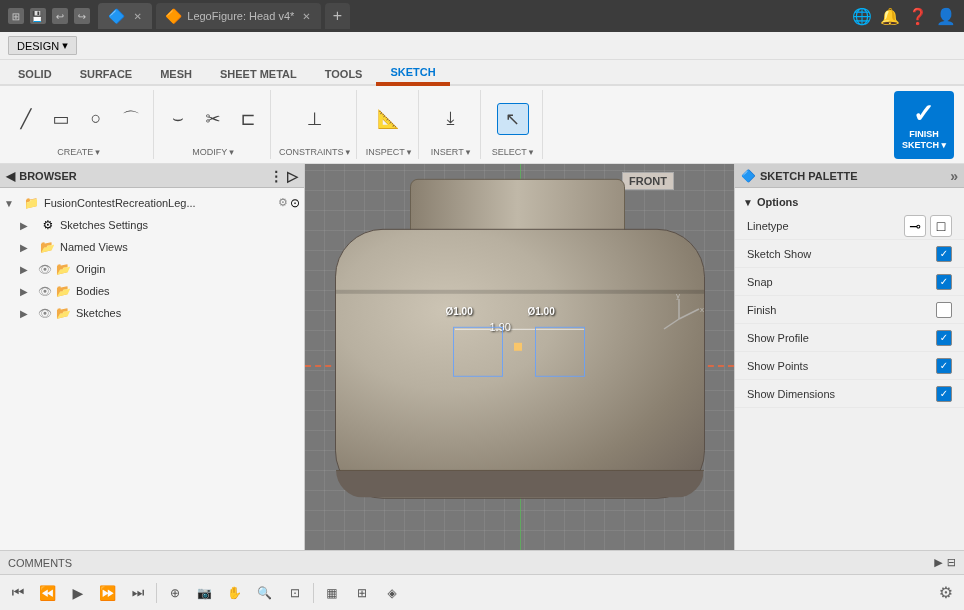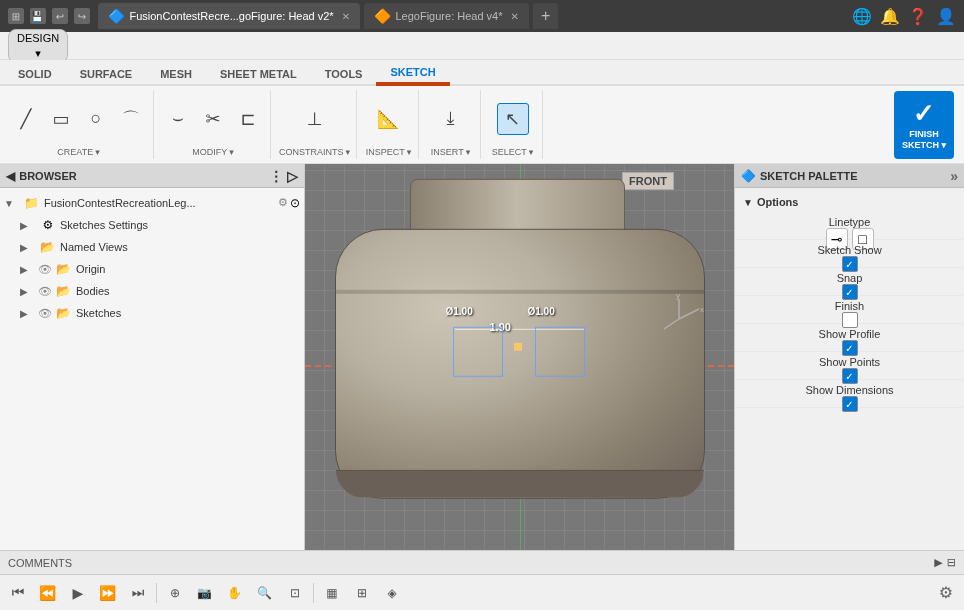--- a/index.html
+++ b/index.html
@@ -13,21 +13,21 @@
     .title-icon { width: 16px; height: 16px; background: #666; border-radius: 2px; display: flex; align-items: center; justify-content: center; color: #ccc; font-size: 10px; }
     .tabs-area { display: flex; gap: 4px; flex: 1; }
     .tab { display: flex; align-items: center; gap: 4px; padding: 4px 10px; border-radius: 4px 4px 0 0; font-size: 11px; cursor: pointer; }
     .tab.active { background: #525252; color: #fff; }
     .tab.inactive { background: #484848; color: #bbb; }
     .tab-close { font-size: 10px; color: #aaa; margin-left: 4px; }
     .title-bar-right { display: flex; gap: 8px; align-items: center; color: #aaa; font-size: 16px; }
 
     
     .design-bar { background: #f0f0f0; display: flex; align-items: center; height: 28px; padding: 0 8px; border-bottom: 1px solid #ddd; gap: 4px; }
-    .design-btn { background: #e0e0e0; border: 1px solid #bbb; border-radius: 8px; padding: 2px 8px; font-size: 11px; cursor: pointer; display: flex; align-items: center; gap: 3px; flex-direction: column; }
+    .design-btn { background: #e0e0e0; border: 1px solid #bbb; border-radius: 1px; padding: 2px 8px; font-size: 11px; cursor: pointer; display: flex; align-items: center; gap: 3px; }
 
     
     .tab-bar { display: flex; align-items: flex-end; background: #f0f0f0; height: 26px; padding: 0 4px; border-bottom: 2px solid #ddd; }
     .toolbar-tab { padding: 4px 14px; font-size: 11px; font-weight: bold; color: #555; cursor: pointer; border-bottom: 2px solid transparent; margin-bottom: -2px; }
     .toolbar-tab.active { color: #0078d4; border-bottom: 4px solid #c2410c; }
 
     
     .ribbon { display: flex; align-items: stretch; background: #f5f5f5; border-bottom: 1px solid #ddd; height: 78px; padding: 4px 4px; gap: 2px; }
     .ribbon-group { display: flex; flex-direction: column; align-items: center; border-right: 1px solid #ddd; padding: 2px 6px; min-width: 60px; }
     .ribbon-group-items { display: flex; gap: 3px; flex: 1; align-items: center; }
@@ -58,21 +58,21 @@
 
     .front-label { position: absolute; top: 8px; right: 60px; background: #d0c8c0; border: 1px solid #aaa; padding: 2px 6px; font-size: 11px; font-weight: bold; color: #444; }
 
     
     .right-panel { width: 230px; background: #f0f0f0; border-left: 1px solid #ccc; display: flex; flex-direction: column; }
     .panel-header { display: flex; align-items: center; background: #d0d0d0; height: 24px; padding: 0 6px; font-size: 11px; font-weight: bold; color: #333; border-bottom: 1px solid #bbb; }
     .panel-expand { margin-left: auto; font-size: 14px; color: #666; }
     .panel-section { padding: 4px 0; }
     .panel-section-header { display: flex; align-items: center; padding: 4px 8px; font-size: 11px; font-weight: bold; color: #333; cursor: pointer; }
     .panel-section-arrow { font-size: 10px; margin-right: 4px; }
-    .panel-row { display: flex; align-items: center; padding: 4px 12px; height: 28px; border-bottom: 1px solid #e8e8e8; flex-direction: column; }
+    .panel-row { display: flex; align-items: center; padding: 4px 12px; height: 28px; border-bottom: 1px solid #e8e8e8; }
     .panel-row-label { font-size: 11px; color: #333; flex: 1; }
     .panel-row-control { display: flex; gap: 4px; align-items: center; }
     .icon-btn { width: 22px; height: 22px; border: 1px solid #bbb; background: white; border-radius: 3px; display: flex; align-items: center; justify-content: center; font-size: 12px; cursor: pointer; }
     .checkbox { width: 16px; height: 16px; border: 1px solid #888; background: #0078d4; border-radius: 2px; display: flex; align-items: center; justify-content: center; color: white; font-size: 10px; cursor: pointer; }
     .checkbox.unchecked { background: white; color: transparent; }
     .finish-btn { margin: 8px auto; display: block; background: #e8e8e8; border: 1px solid #bbb; border-radius: 3px; padding: 4px 20px; font-size: 12px; cursor: pointer; }
 
     
     .bottom-bar { height: 24px; background: #e8e8e8; border-top: 1px solid #ccc; display: flex; align-items: center; padding: 0 8px; gap: 4px; font-size: 11px; color: #555; }
     .bottom-toolbar { height: 36px; background: #f0f0f0; border-top: 1px solid #ccc; display: flex; align-items: center; padding: 0 4px; gap: 2px; }
@@ -93,21 +93,20 @@
   <div class="title-bar">
     <div class="title-bar-icons">
       <div class="title-icon">⊞</div>
       <div class="title-icon">💾</div>
       <div class="title-icon">↩</div>
       <div class="title-icon">↪</div>
     </div>
     <div class="tabs-area">
       <div class="tab active">
         <span style="font-size:14px;">🔷</span>
-        <span>FusionContestRecre...goFigure: Head v2*</span>
         <span class="tab-close">✕</span>
       </div>
       <div class="tab inactive">
         <span style="font-size:14px;">🔶</span>
         <span>LegoFigure: Head v4*</span>
         <span class="tab-close">✕</span>
       </div>
       <div class="tab inactive" style="font-size:16px; padding: 4px 8px;">+</div>
     </div>
     <div class="title-bar-right">
@@ -281,21 +280,21 @@
           <div style="position:absolute; top:0; left:75px; width:215px; height:62px; background: linear-gradient(to right, #8a8070, #c0b8a8, #9a9080); border-radius:8px 8px 0 0; border:1px solid #6a6050;"></div>
 
           <div style="position:absolute; top:50px; left:0; width:370px; height:270px; background: radial-gradient(ellipse at 30% 30%, #ccc4b4 0%, #b8b0a0 30%, #8a8070 70%, #6a6058 100%); border-radius:48px; border:1px solid #5a5048;">
 
             <div style="position:absolute; bottom:0; left:0; right:0; height:28px; background: #6a6058; border-radius: 0 0 48px 48px; border-top: 1px solid #5a4e40;"></div>
 
             <div style="position:absolute; top:60px; left:0; right:0; height:4px; background: rgba(0,0,0,0.15);"></div>
           </div>
 
           <div style="position:absolute; top:150px; left:120px; width:130px; height:1px; background: rgba(255,255,255,0.7);"></div>
-          <div style="position:absolute; top:142px; left:155px; color:white; font-size:11px; font-weight:bold; text-shadow: 1px 1px 2px rgba(0,0,0,0.8);">1.90</div>
+          <div style="position:absolute; top:142px; left:155px; color:white; font-size:11px; font-weight:normal; text-shadow: 1px 1px 2px rgba(0,0,0,0.8);">1.90</div>
 
           <div style="position:absolute; top:148px; left:118px; width:50px; height:50px; border:1.5px solid rgba(100,160,255,0.85); border-radius:50;">
             <span style="position:absolute; top:-22px; left:-8px; color:white; font-size:10px; font-weight:bold; text-shadow: 1px 1px 2px rgba(0,0,0,0.9);">Ø1.00</span>
           </div>
 
           <div style="position:absolute; top:148px; left:200px; width:50px; height:50px; border:1.5px solid rgba(100,160,255,0.85); border-radius:50;">
             <span style="position:absolute; top:-22px; left:-8px; color:white; font-size:10px; font-weight:bold; text-shadow: 1px 1px 2px rgba(0,0,0,0.9);">Ø1.00</span>
           </div>
 
           <div style="position:absolute; top:168px; left:183px; width:8px; height:8px; background: rgba(255,200,100,0.9); border-radius:50; transform:translate(-50%,-50%);"></div>

